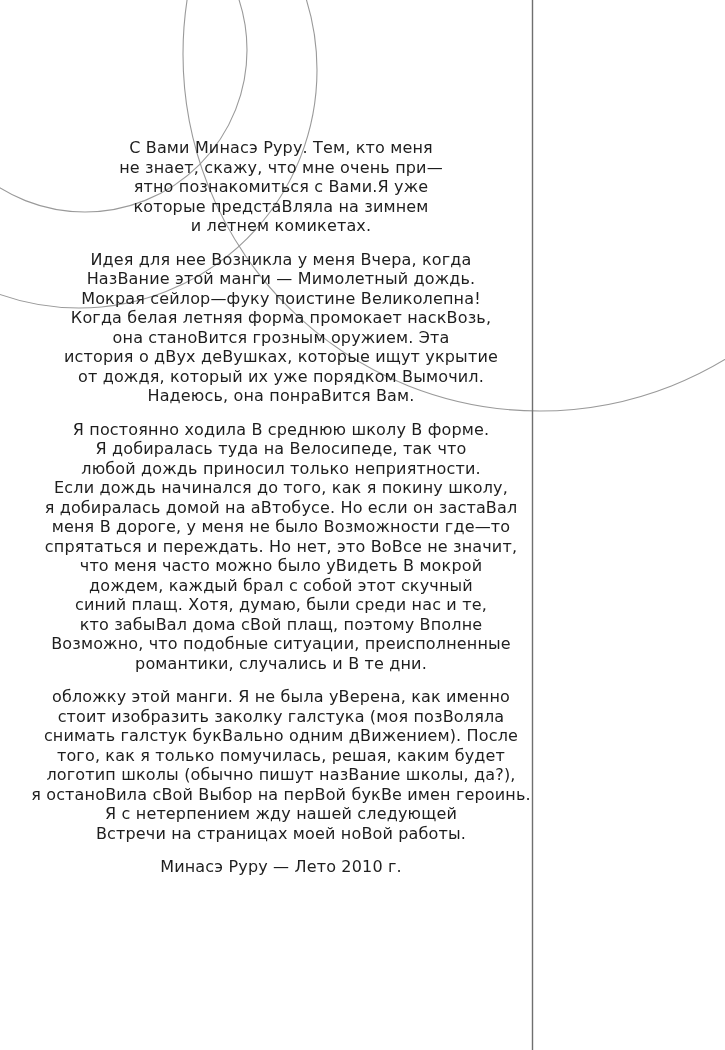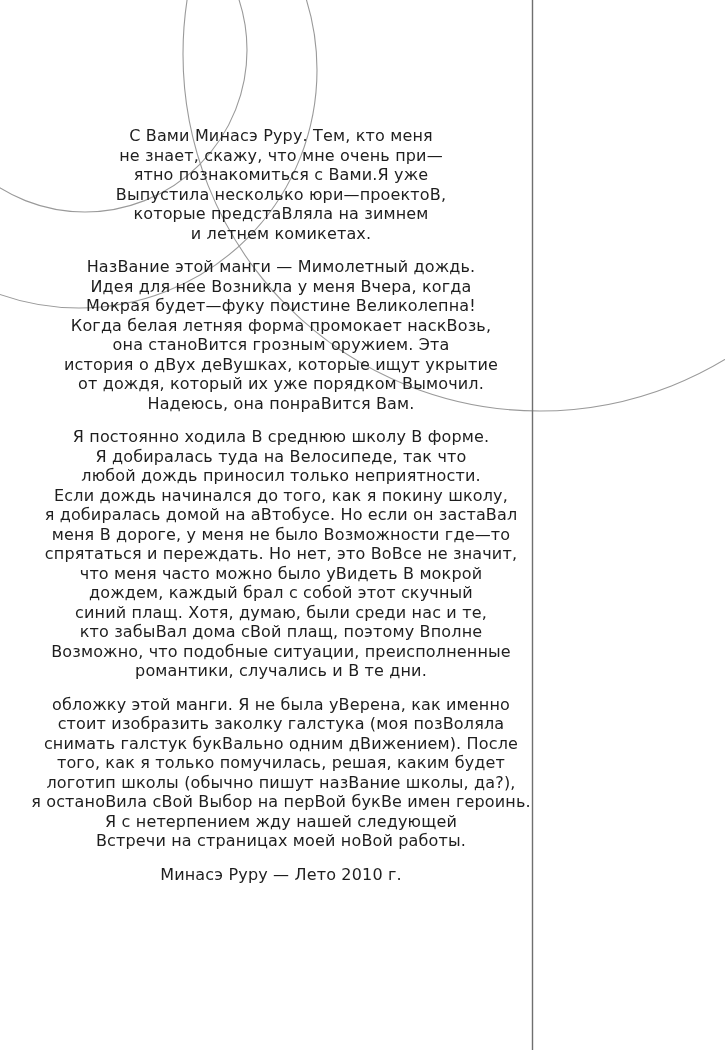--- a/index.html
+++ b/index.html
@@ -27,21 +27,21 @@
     top: 126px;
     width: 520px;
     text-align: center;
     font-size: 16px;
     line-height: 19.5px;
     letter-spacing: 0.01em;
     color: #1e1e1e;
     font-weight: normal;
   }
   .para {
-    margin: 0 0 14px 0;
+    margin: 12px 0 14px 0;
   }
   .para .line {
     white-space: nowrap;
   }
   .signature {
     margin-top: 4px;
     white-space: nowrap;
   }
 </style>
 </head>
@@ -52,28 +52,27 @@
   <circle cx="79" cy="70" r="238" fill="none" stroke="#9a9a9a" stroke-width="1.1"></circle>
   <circle cx="85" cy="50" r="162" fill="none" stroke="#9a9a9a" stroke-width="1.1"></circle>
   <line x1="532.5" y1="0" x2="532.5" y2="1050" stroke="#6f6f6f" stroke-width="1.4"></line>
 </svg>
 
 <div class="text-col">
   <div class="para">
       <div class="line">С Вами Минасэ Руру. Тем, кто меня</div>
       <div class="line">не знает, скажу, что мне очень при—</div>
       <div class="line">ятно познакомиться с Вами.Я уже</div>
-      <div class="line">Выпустила несколько юри—проектоВ,</div>
       <div class="line">которые предстаВляла на зимнем</div>
       <div class="line">и летнем комикетах.</div>
     </div>
   <div class="para">
+      <div class="line">Идея для нее Возникла у меня Вчера, когда</div>
       <div class="line">НазВание этой манги — Мимолетный дождь.</div>
-      <div class="line">Идея для нее Возникла у меня Вчера, когда</div>
-      <div class="line">Мокрая будет—фуку поистине Великолепна!</div>
+      <div class="line">Мокрая сейлор—фуку поистине Великолепна!</div>
       <div class="line">Когда белая летняя форма промокает наскВозь,</div>
       <div class="line">она станоВится грозным оружием. Эта</div>
       <div class="line">история о дВух деВушках, которые ищут укрытие</div>
       <div class="line">от дождя, который их уже порядком Вымочил.</div>
       <div class="line">Надеюсь, она понраВится Вам.</div>
     </div>
   <div class="para">
       <div class="line">Я постоянно ходила В среднюю школу В форме.</div>
       <div class="line">Я добиралась туда на Велосипеде, так что</div>
       <div class="line">любой дождь приносил только неприятности.</div>

